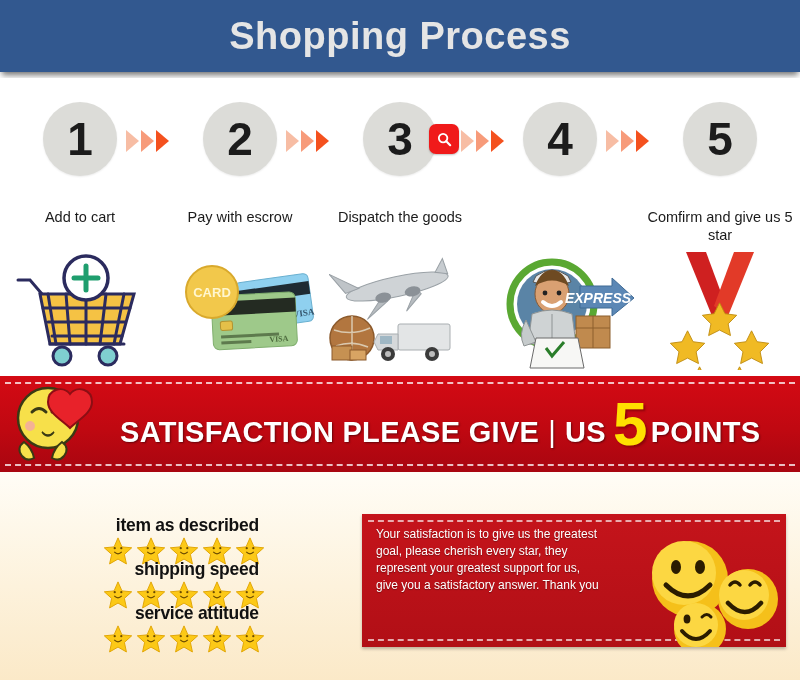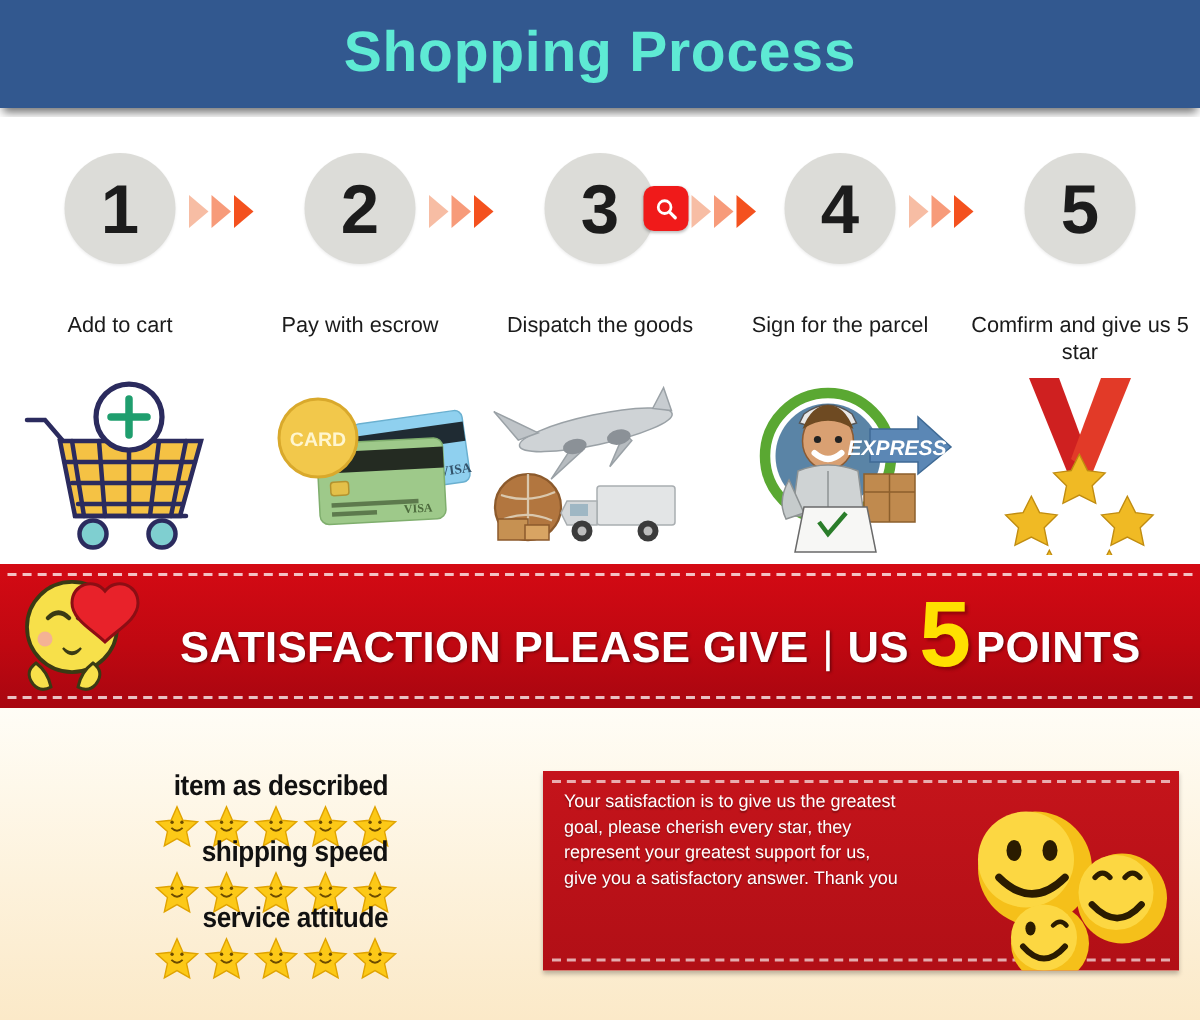--- a/index.html
+++ b/index.html
@@ -14,21 +14,21 @@
   
   .header {
     position: absolute; left: 0; top: 0; width: 800px; height: 72px;
     background: #32588f;
     box-shadow: 0 5px 6px -2px rgba(0,0,0,0.55);
   }
   .header-title {
     position: absolute; left: 0; right: 0; top: 50%;
     transform: translateY(-50%);
     text-align: center;
-    color: #5eead4;
+    color: #e5e5e5;
     font-size: 38px;
     font-weight: bold;
     letter-spacing: 0.5px;
     font-family: "Liberation Sans", sans-serif;
   }
 
   
   .steps-zone { position: absolute; left:0; top: 78px; width: 800px; height: 295px; background:#fff; }
 
   .step-col { position: absolute; top: 0; width: 160px; text-align: center; }
@@ -167,21 +167,20 @@
       <div class="circle">
         <span>3</span>
       </div>
       <div class="step-label">Dispatch the goods</div>
     </div>
 
     <div class="step-col" style="left:480px;">
       <div class="circle">
         <span>4</span>
       </div>
-      <div class="step-label">Sign for the parcel</div>
     </div>
 
     <div class="step-col" style="left:640px;">
       <div class="circle">
         <span>5</span>
       </div>
       <div class="step-label">Comfirm and give us 5 star</div>
     </div>
 
     <div class="arrows" style="left:126px;">

